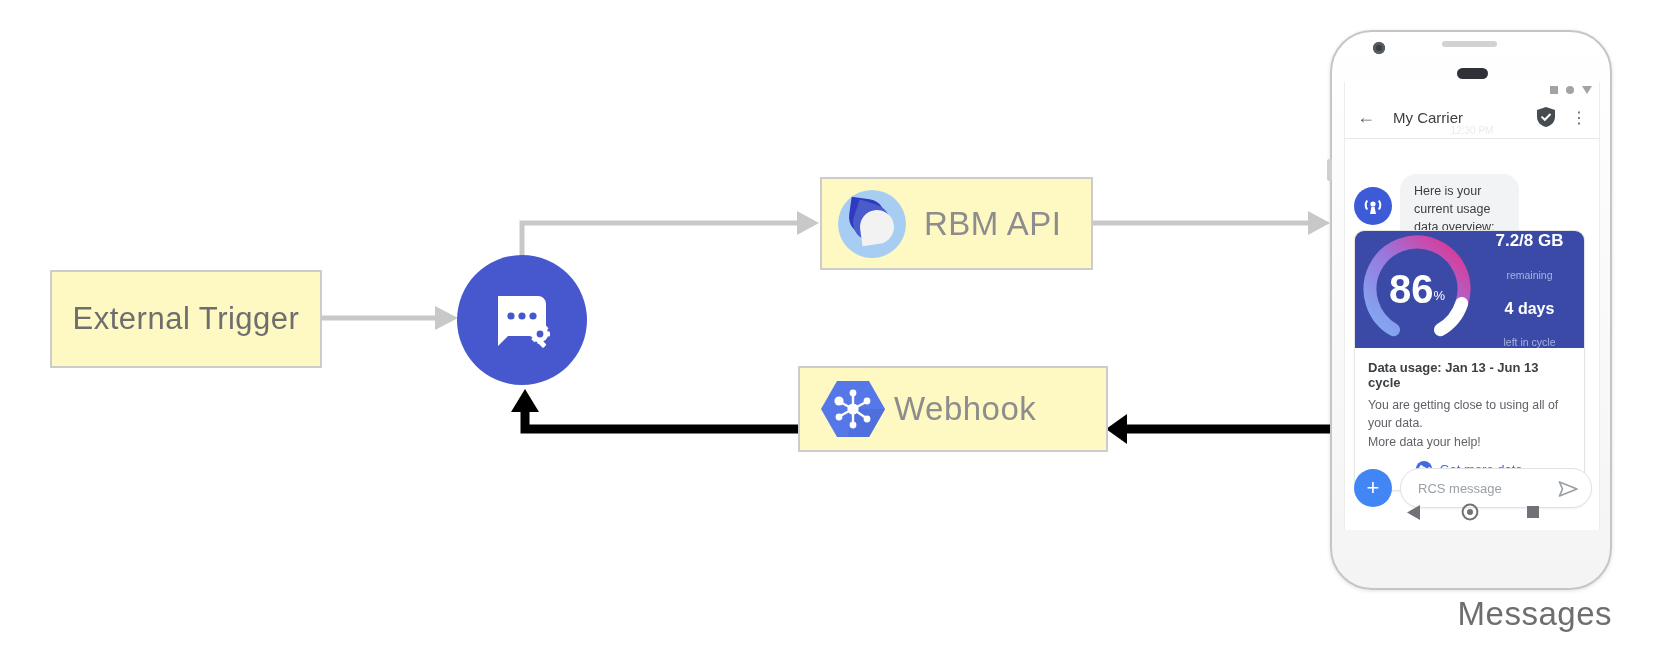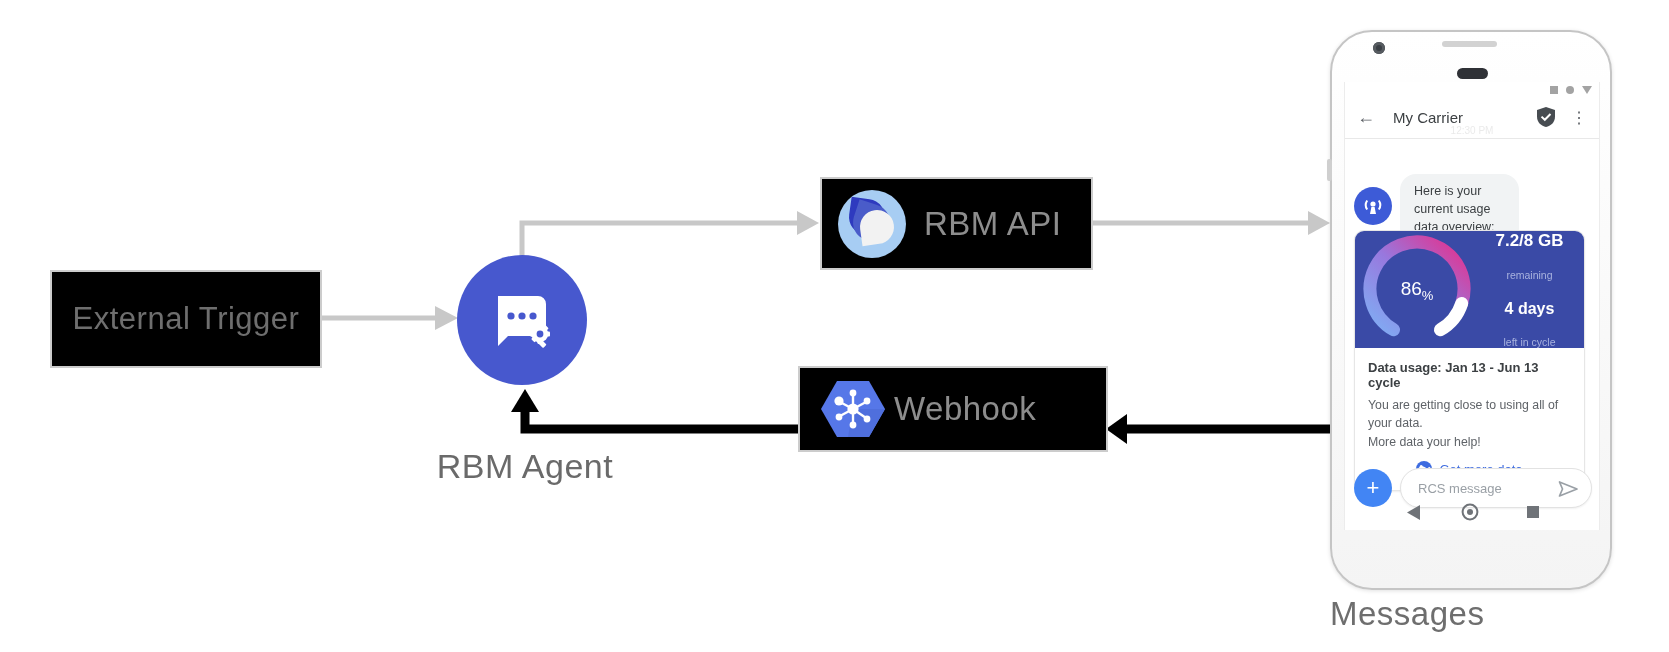--- a/index.html
+++ b/index.html
@@ -3,34 +3,34 @@
 <meta charset="utf-8">
 <style>
   * { margin:0; padding:0; box-sizing:border-box; }
   body { background:#ffffff; font-family:"Liberation Sans", sans-serif; }
   .stage { position:relative; width:1669px; height:652px; background:#ffffff; overflow:hidden; }
 
   
   .arrows { position:absolute; left:0; top:0; width:1669px; height:652px; pointer-events:none; }
 
   
-  .node-box { position:absolute; background:#000000; border:2px solid #cccccc; display:flex; align-items:center; justify-content:center; }
+  .node-box { position:absolute; background:#fef9c3; border:2px solid #cccccc; display:flex; align-items:center; justify-content:center; }
   .ext-box   { left:50px;  top:270px; width:272px; height:98px; }
   .ext-box span { font-size:31px; color:#6e6e6e; font-weight:300; letter-spacing:.5px; }
 
   .api-box { left:820px; top:177px; width:273px; height:93px; justify-content:flex-start; padding-left:16px; gap:18px; }
   .api-box .lbl, .wh-box .lbl { font-size:33px; color:#8d8d8d; font-weight:300; letter-spacing:.5px; }
 
   .wh-box { left:798px; top:366px; width:310px; height:86px; justify-content:flex-start; padding-left:20px; gap:8px; }
 
   .agent-circle { position:absolute; left:457px; top:255px; width:130px; height:130px; border-radius:50%;
                   background:#4758ce; display:flex; align-items:center; justify-content:center; }
   .agent-label { position:absolute; left:400px; top:447px; width:250px; text-align:center;
                  font-size:34px; color:#6a6a6a; font-weight:300; letter-spacing:.5px; }
-  .messages-label { position:absolute; left:1330px; top:595px; width:282px; text-align:left;
+  .messages-label { position:absolute; left:1330px; top:595px; width:282px; text-align:right;
                     font-size:33px; color:#6e6e6e; font-weight:300; letter-spacing:.5px; }
 
   
   .rbm-logo { position:relative; width:68px; height:68px; border-radius:50%; background:#a7cdf3; overflow:hidden; flex:0 0 auto; }
   .drop { position:absolute; border-radius:50% 50% 50% 0; }
   .drop.d1 { left:11px; top:9px;  width:36px; height:36px; background:#2e3abf; border-radius:0 50% 50% 50%; transform:rotate(8deg); }
   .drop.d2 { left:15px; top:14px; width:37px; height:37px; background:#4a5cc9; border-radius:0 50% 50% 50%; transform:rotate(18deg); }
   .drop.d3 { left:22px; top:20px; width:34px; height:34px; background:#f2f2f2; border-radius:50% 50% 50% 0; transform:rotate(-8deg); }
 
   
@@ -69,21 +69,21 @@
   .bubble { background:#f1f3f4; border-radius:16px; padding:8px 14px; width:119px; }
   .bubble div { font-size:12.5px; color:#3c4043; line-height:1.45; }
 
   
   .card { position:absolute; left:9px; top:148px; width:231px; border-radius:10px; overflow:hidden;
           border:1px solid #e6e6e6; box-shadow:0 1px 2px rgba(0,0,0,.07); }
   .card-top { position:relative; height:117px; background:#3a4aa6; }
   .gauge-wrap { position:absolute; left:2px; top:-2px; width:120px; height:120px; }
   .gauge-text { position:absolute; left:2px; top:-2px; width:120px; height:120px; display:flex;
                 align-items:center; justify-content:center; color:#ffffff; }
-  .gauge-text .pct { font-size:19px; font-weight:400; }
+  .gauge-text .pct { font-size:40px; font-weight:700; }
   .gauge-text .sym { font-size:13px; margin-top:12px; }
   .stats { position:absolute; left:122px; top:0; width:105px; height:117px; display:flex; flex-direction:column;
            align-items:center; justify-content:center; text-align:center; }
   .stat-val { color:#ffffff; font-size:17px; font-weight:bold; }
   .stat-val2 { color:#ffffff; font-size:16px; font-weight:bold; margin-top:19px; }
   .stat-lab { color:#a9b3df; font-size:10.5px; margin-top:18px; }
 
   .card-bottom { background:#ffffff; padding:12px 13px 13px; }
   .cb-title { font-size:13px; font-weight:bold; color:#3c4043; margin-bottom:6px; }
   .cb-body { font-size:12.3px; color:#5f6368; line-height:1.5; }
@@ -155,21 +155,20 @@
           <rect x="53.5" y="42" width="5" height="20" rx="1"></rect>
           <rect x="46" y="49.5" width="20" height="5" rx="1"></rect>
           <rect x="48.2" y="44.2" width="5" height="20" rx="1" transform="rotate(-45 56 52)"></rect>
           <rect x="46.2" y="49.2" width="20" height="5" rx="1" transform="rotate(-45 56 52)"></rect>
           <circle cx="56" cy="52" r="8.2"></circle>
         </g>
         <circle cx="56" cy="52" r="3.4" fill="#4758ce"></circle>
       </g>
     </svg>
   </div>
-  <div class="agent-label">RBM Agent</div>
 
   <div class="node-box api-box">
     <div class="rbm-logo">
       <div class="drop d1"></div>
         <div class="drop d2"></div>
         <div class="drop d3"></div>
     </div>
     <span class="lbl">RBM API</span>
   </div>
 

